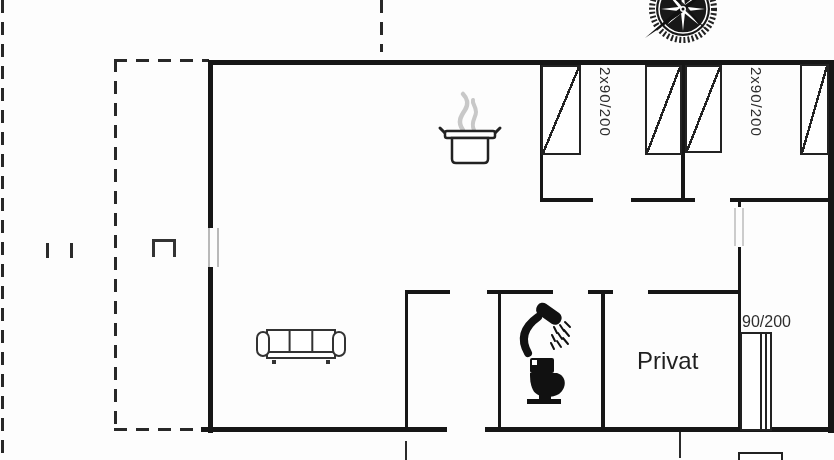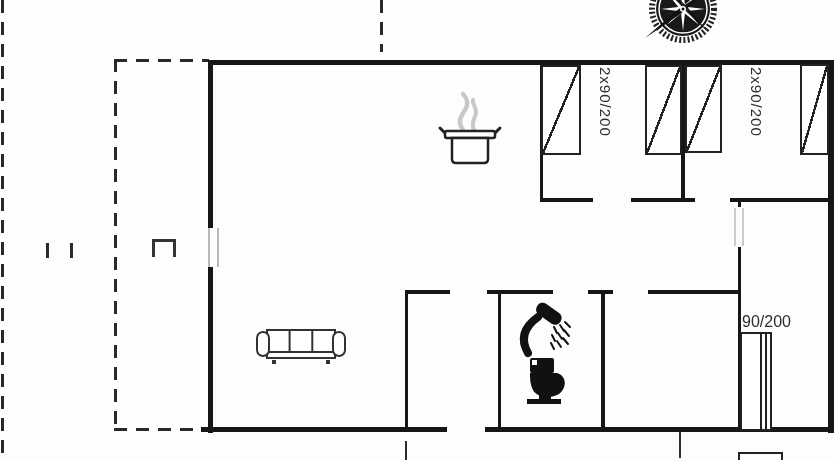--- a/index.html
+++ b/index.html
@@ -75,20 +75,21 @@
   <div class="bed" style="left:800px;top:64px;width:29px;height:91px;"></div>
 
   <div class="bed" style="left:740px;top:332px;width:32px;height:99px;background:#fff;">
     <div style="position:absolute;right:3px;top:0;bottom:0;width:2px;background:#222;"></div>
     <div style="position:absolute;right:8px;top:0;bottom:0;width:2px;background:#222;"></div>
   </div>
 
   <div class="vlbl" style="left:597px;top:67px;">2x90/200</div>
   <div class="vlbl" style="left:748px;top:67px;">2x90/200</div>
   <div class="hlbl" style="left:742px;top:313px;">90/200</div>
+  <div class="room-lbl" style="left:637px;top:347px;">Privat</div>
 
   <svg style="left:638px;top:-36px;" width="90" height="90" viewBox="0 0 90 90">
     <circle cx="45" cy="45" r="31" fill="none" stroke="#222" stroke-width="6" stroke-dasharray="2 2.2"></circle>
     <circle cx="45" cy="45" r="27" fill="#181818"></circle>
     <circle cx="45" cy="45" r="24" fill="none" stroke="#fff" stroke-width="1.5"></circle>
     <polygon fill="#fff" points="45,23 46.9,40.4 60.6,29.4 49.6,43.1 67,45 49.6,46.9 60.6,60.6 46.9,49.6 45,67 43.1,49.6 29.4,60.6 40.4,46.9 23,45 40.4,43.1 29.4,29.4 43.1,40.4"></polygon>
     <polygon fill="#111" points="25,20 46,45.4 70,68 49,42.6" opacity="0.9"></polygon>
     <polygon fill="#111" points="7,74 42.5,50 75,22 39.5,46"></polygon>
     <circle cx="45" cy="45" r="3" fill="#fff"></circle>
     <circle cx="45" cy="45" r="1.5" fill="#111"></circle>

